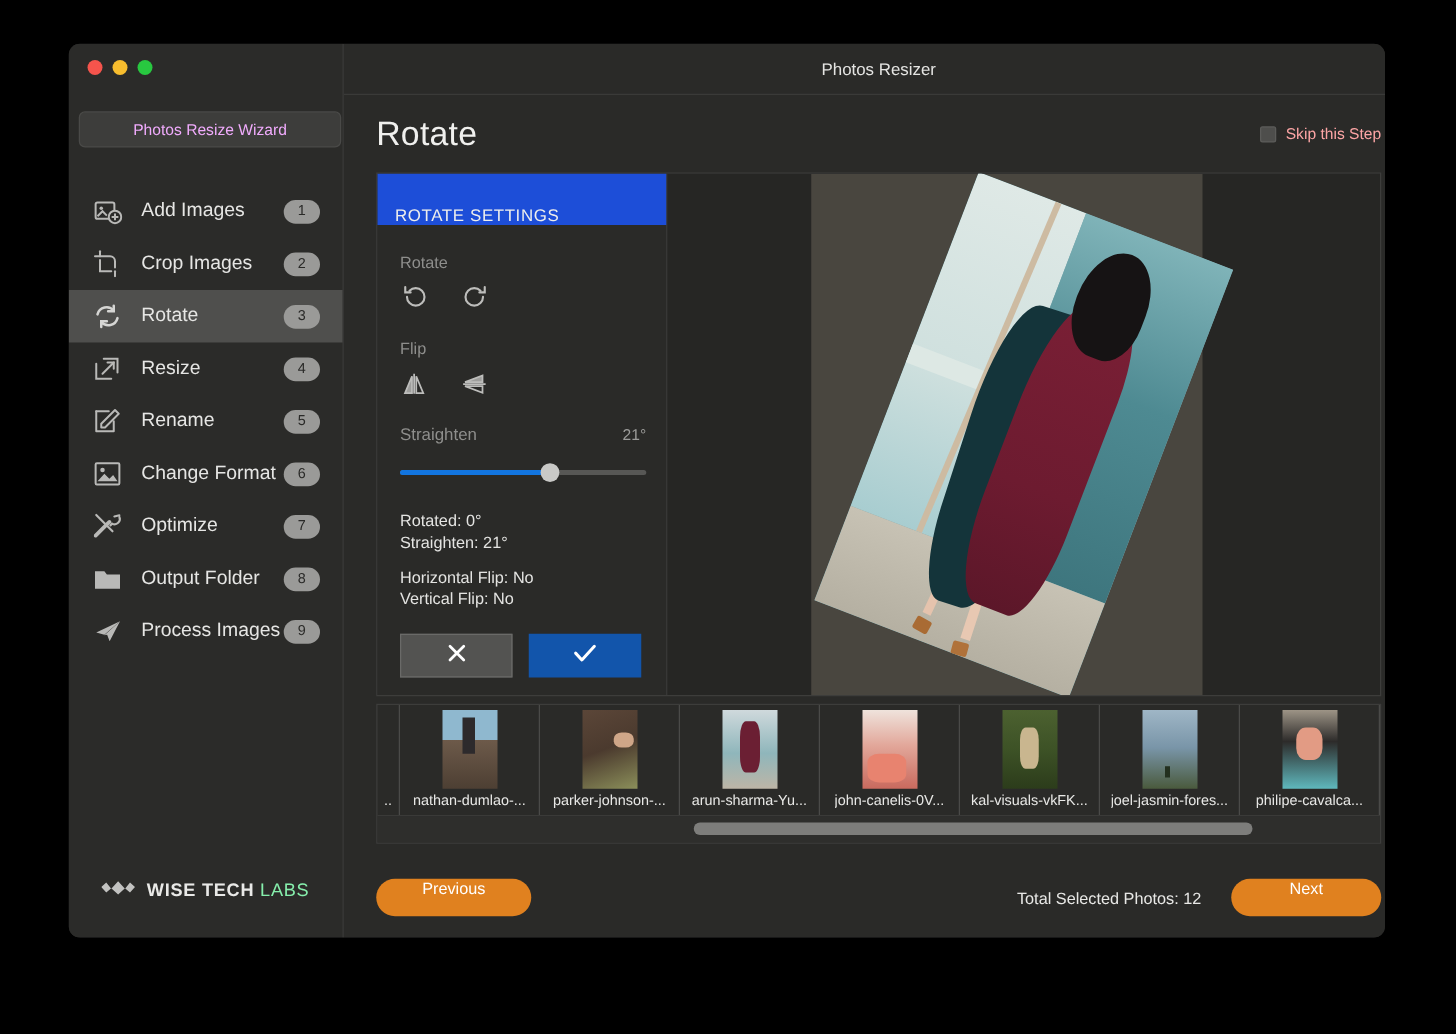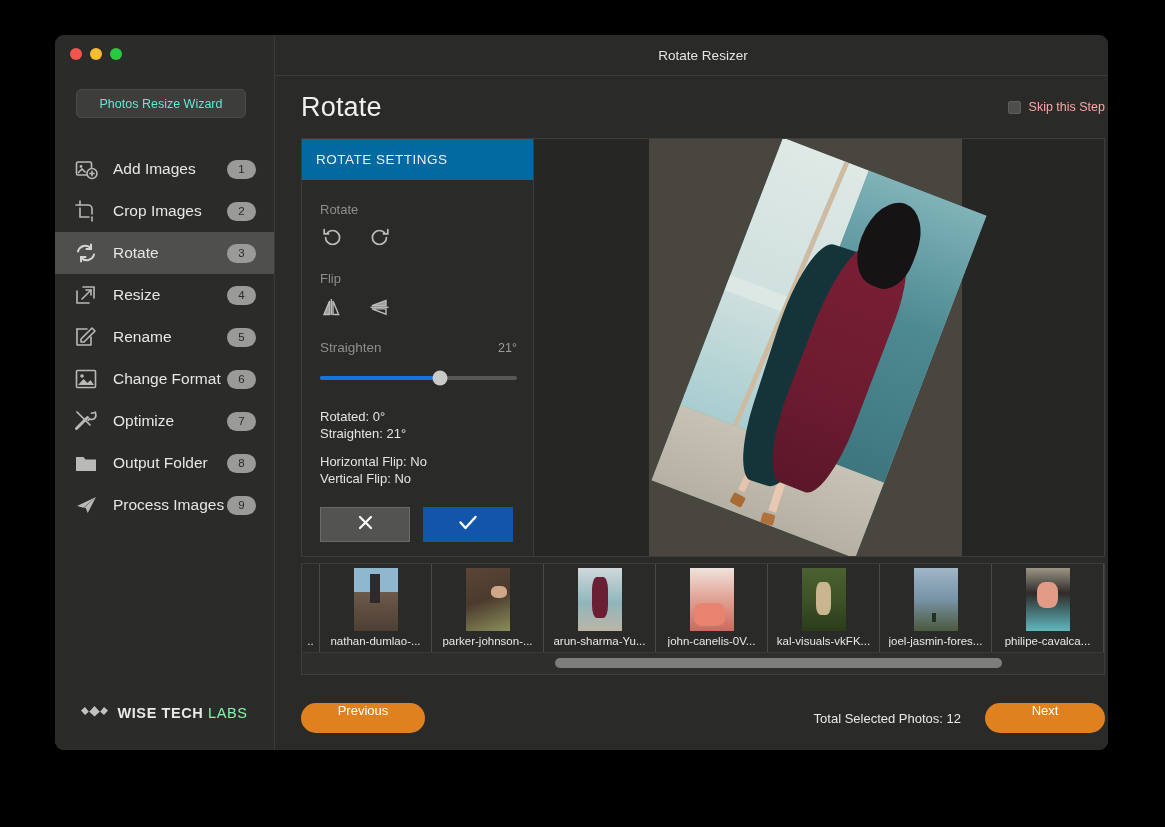--- a/index.html
+++ b/index.html
@@ -32,26 +32,26 @@
   .traffic {
     position: absolute; top: 13px; left: 15px;
     display: flex; gap: 8px;
   }
   .light { width: 12px; height: 12px; border-radius: 50%; }
   .light.red { background: #f5544c; }
   .light.yellow { background: #f7bd2e; }
   .light.green { background: #28c840; }
 
   #wizard-btn {
-    position: absolute; top: 54px; left: 21px;
-    width: 170px; height: 29px;
+    position: absolute; top: 54px; left: 8px;
+    width: 210px; height: 29px;
     background: #3d3d3b;
     border: 1px solid #4a4a48;
     border-radius: 5px;
-    color: #5eead4;
+    color: #f0abfc;
     font-size: 12.5px;
     display: flex; align-items: center; justify-content: center;
   }
 
   #nav { position: absolute; top: 113px; left: 0; right: 0; }
   .nav-item {
     height: 42px;
     display: flex; align-items: center;
     padding: 0 18px 0 18px;
     color: #e6e6e4;
@@ -123,22 +123,22 @@
 
   
   #settings {
     width: 232px; flex: 0 0 232px;
     border-right: 1px solid #3d3d3b;
     background: #2a2a28;
     display: flex; flex-direction: column;
   }
   #settings-head {
     height: 41px; flex: 0 0 41px;
-    background: #0369a1;
-    display: flex; align-items: center;
+    background: #1d4ed8;
+    display: flex; align-items: flex-end;
     padding-left: 14px;
     color: #eeeeec; font-size: 13.5px; letter-spacing: 0.5px;
   }
   #settings-body { padding: 22px 16px 0 18px; flex: 1 1 auto; }
 
   .sec-label { color: #8e8e8c; font-size: 13px; margin-bottom: 10px; }
   .icon-row { display: flex; gap: 23px; margin-bottom: 20px; }
   .tool-btn {
     width: 24px; height: 24px;
     display: flex; align-items: center; justify-content: center;
@@ -445,21 +445,21 @@
       <span class="wordmark">
         <b>WISE TECH</b>
         <span>LABS</span>
       </span>
     </div>
   </div>
 
   <div id="main">
 
     <div id="titlebar">
-      <span>Rotate Resizer</span>
+      <span>Photos Resizer</span>
     </div>
 
     <div id="page-head">
       <h1 id="page-title">Rotate</h1>
       <div id="skip-wrap">
         <span id="skip-box"></span>
         <span id="skip-label">Skip this Step</span>
       </div>
     </div>
 

